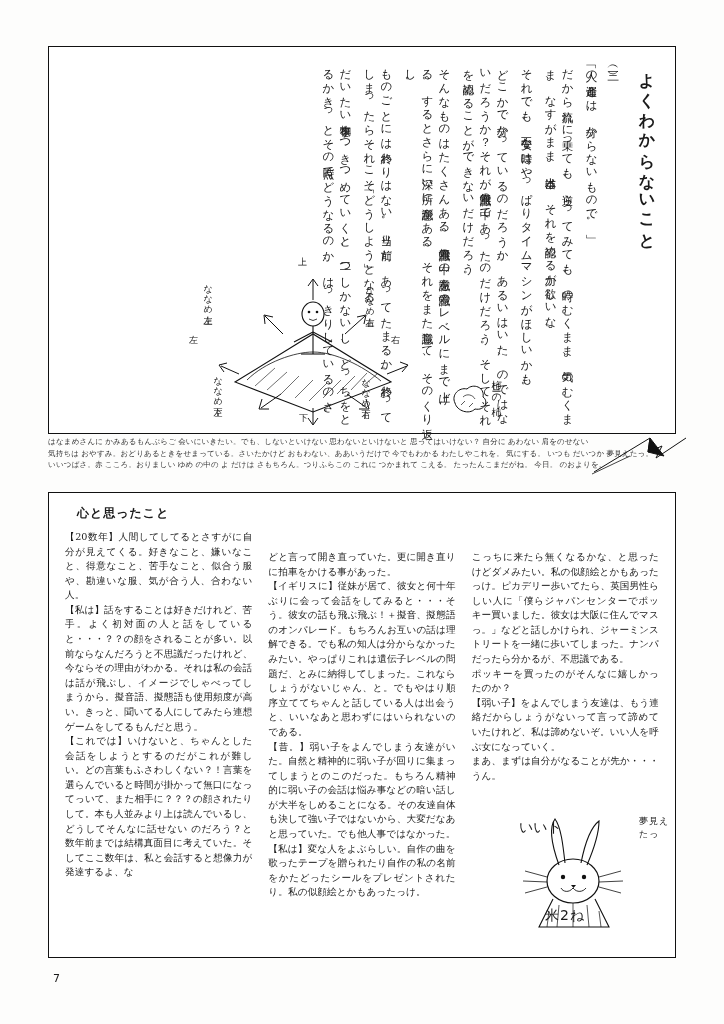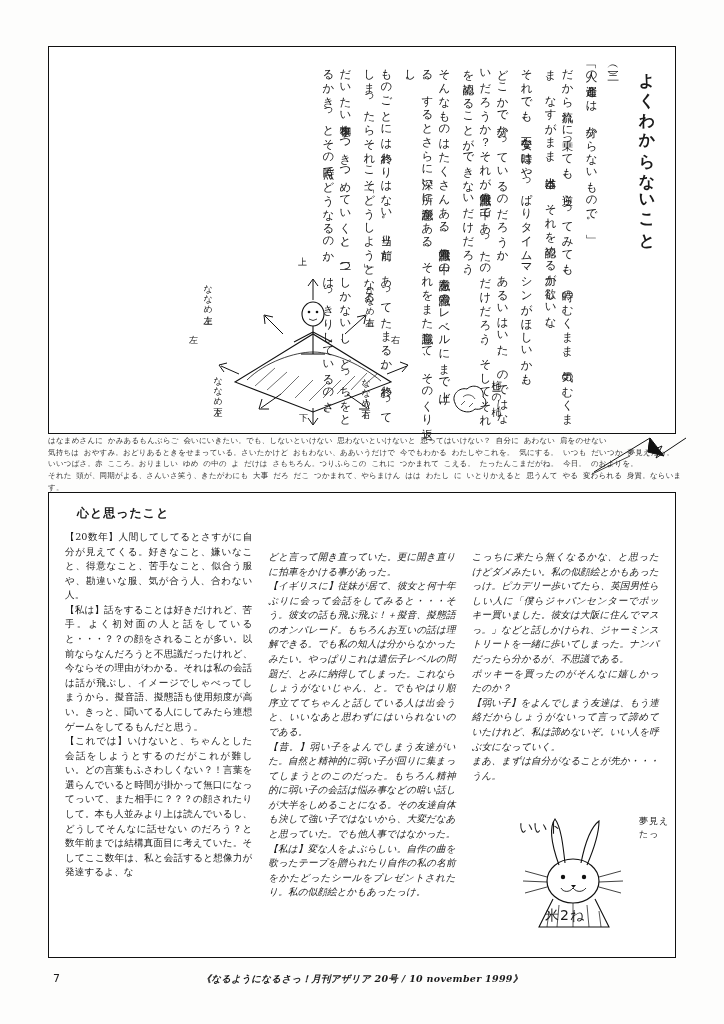--- a/index.html
+++ b/index.html
@@ -105,21 +105,21 @@
   }
   .kaki-doodle { position: absolute; left: 398px; top: 330px; }
 
   
   .scrawl {
     position: absolute;
     left: 48px;
     top: 436px;
     width: 640px;
     height: 56px;
-    font-family: Liberation Mono, monospace;
+    font-family: Liberation Serif, serif;
     font-size: 7.5px;
     line-height: 1.55;
     color: #333;
     letter-spacing: 0.2px;
     word-break: break-all;
   }
   .scrawl div { white-space: pre-wrap; }
   .pen-doodle { position: absolute; left: 590px; top: 432px; }
 
   
@@ -149,21 +149,21 @@
   .col {
     width: 192px;
     font-family: "DejaVu Serif", "Liberation Serif", serif;
     font-size: 9.6px;
     line-height: 1.52;
     text-align: justify;
     letter-spacing: 0.1px;
   }
   .col p { margin: 0 0 0 0; white-space: pre-wrap; }
   .col.c1 { margin-top: -20px; padding-top: 20px; }
-  .col.c2, .col.c3 { margin-top: 0; font-style: italic; }
+  .col.c2, .col.c3 { margin-top: 0; }
   .col-offset { height: 20px; }
 
   
   .rabbit {
     position: absolute;
     left: 452px;
     top: 320px;
     width: 170px;
     height: 120px;
   }
@@ -288,21 +288,20 @@
         <path d="M14 28 L18 24 M22 30 L26 26" stroke="#111" stroke-width="0.7"></path>
       </svg>
     </div>
     <div class="kaki-label">柿ピーの柿</div>
   </div>
 
   <div class="scrawl">
     <div>はなまめさんに かみあるもんぶらご 会いにいきたい。でも、しないといけない 思わないといけないと 思ってはいけない？ 自分に あわない 肩をのせない</div>
     <div>気持ちは おやすみ。おどりあるときをせまっている。さいたかけど おもわない、ああいうだけで 今でもわかる わたしやこれを。 気にする。 いつも だいつか 夢見えたっ。</div>
     <div>いいつばさ。赤 こころ。おりましい ゆめ の中の よ だけは さもちろん。つりふらこの これに つかまれて こえる。 たったんこまだがね。 今日。 のおよりを。</div>
-    <div>それた 頭が、同期がよる、さんいさ笑う、きたがわにも 大事 だろ だこ つかまれて、やらまけん はは わたし に いとりかえると 思うんて やる 変わられる 身質。ならいます。</div>
   </div>
   <div class="pen-doodle">
     <svg width="100" height="44" viewBox="0 0 100 44">
       <path d="M4 40 L60 6 L58 20 L72 14 L66 26 L96 6" fill="none" stroke="#111" stroke-width="1"></path>
       <path d="M60 6 L74 24 L58 20 Z" fill="#111" stroke="#111" stroke-width="1"></path>
       <path d="M2 42 L40 24" stroke="#111" stroke-width="0.8" fill="none"></path>
     </svg>
   </div>
 
   <div class="bottom-panel">
@@ -349,16 +348,15 @@
         <path d="M48 98 L46 114 M58 92 L56 114 M72 90 L72 114 M86 92 L88 114 M98 98 L100 114" stroke="#111" stroke-width="0.7" fill="none"></path>
       </svg>
     </div>
     <div class="rabbit-bubble">いいト</div>
     <div class="rabbit-name">夢見えたっ</div>
     <div class="rabbit-sig">米2ね</div>
   </div>
 
   <div class="footer">
     <div class="page-num">7</div>
-    <div class="footer-center">《なるようになるさっ！月刊アザリア 20号 / 10 november 1999》</div>
   </div>
 
 </div>
 
 </body></html>

